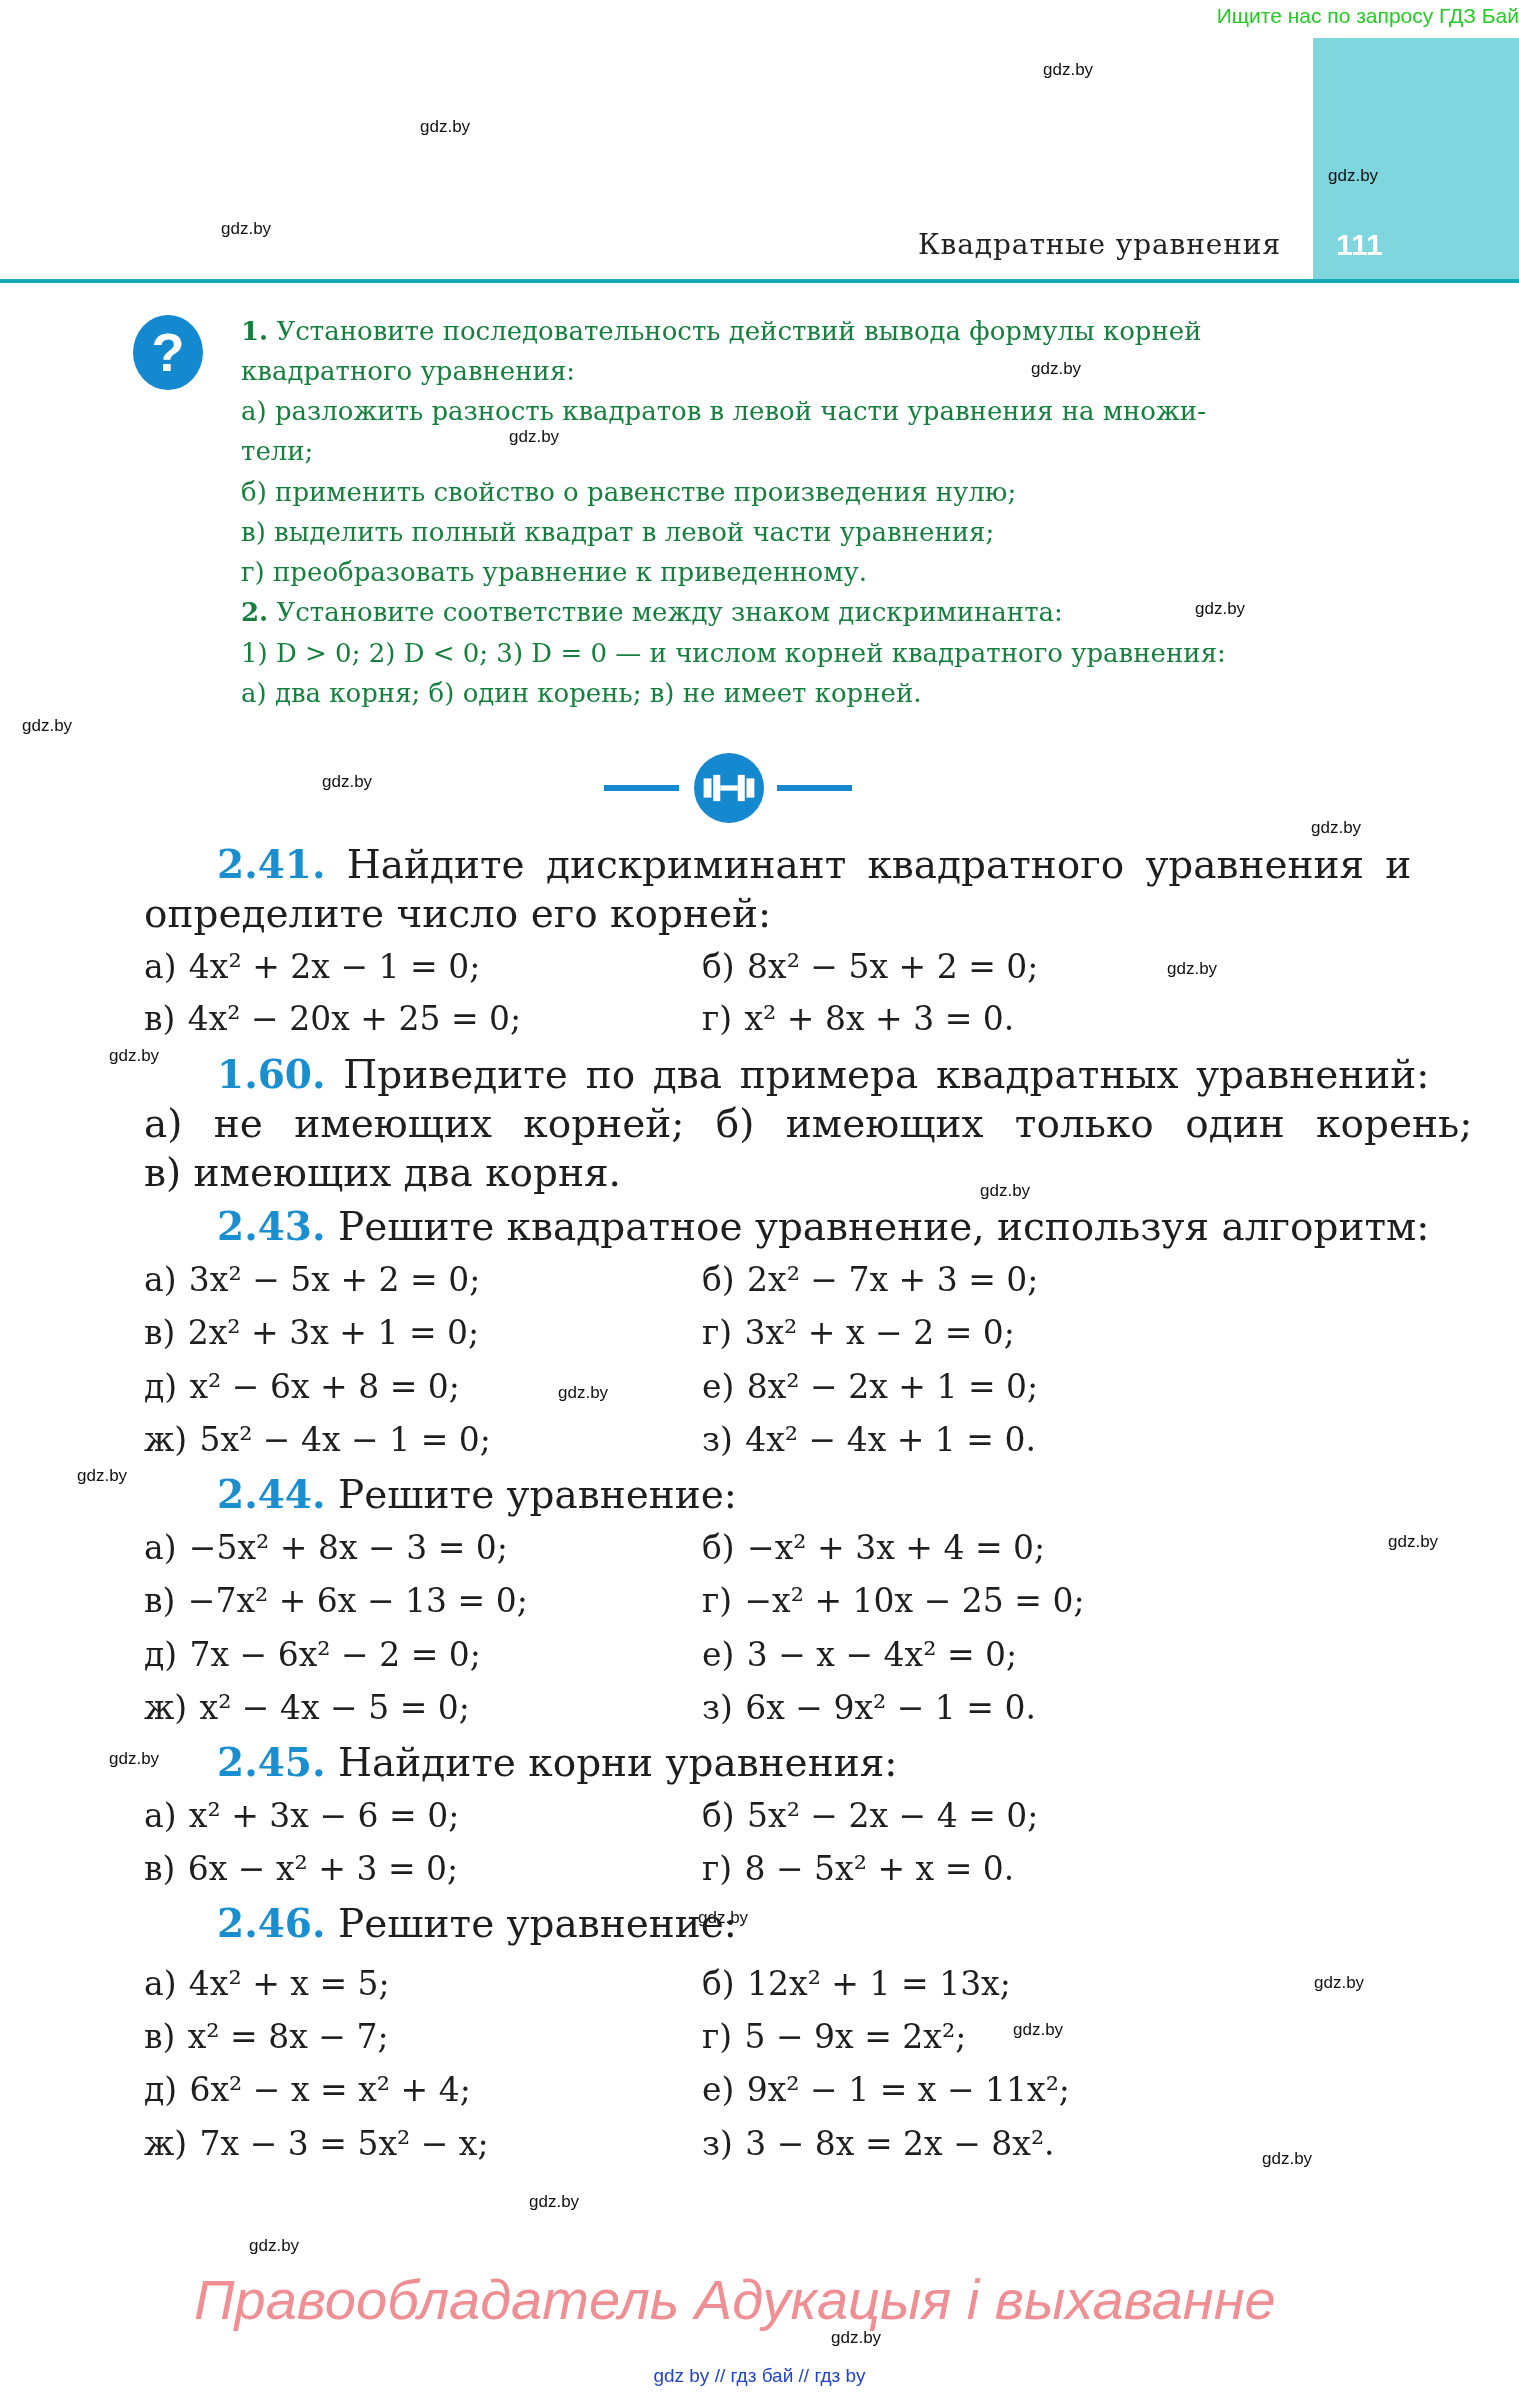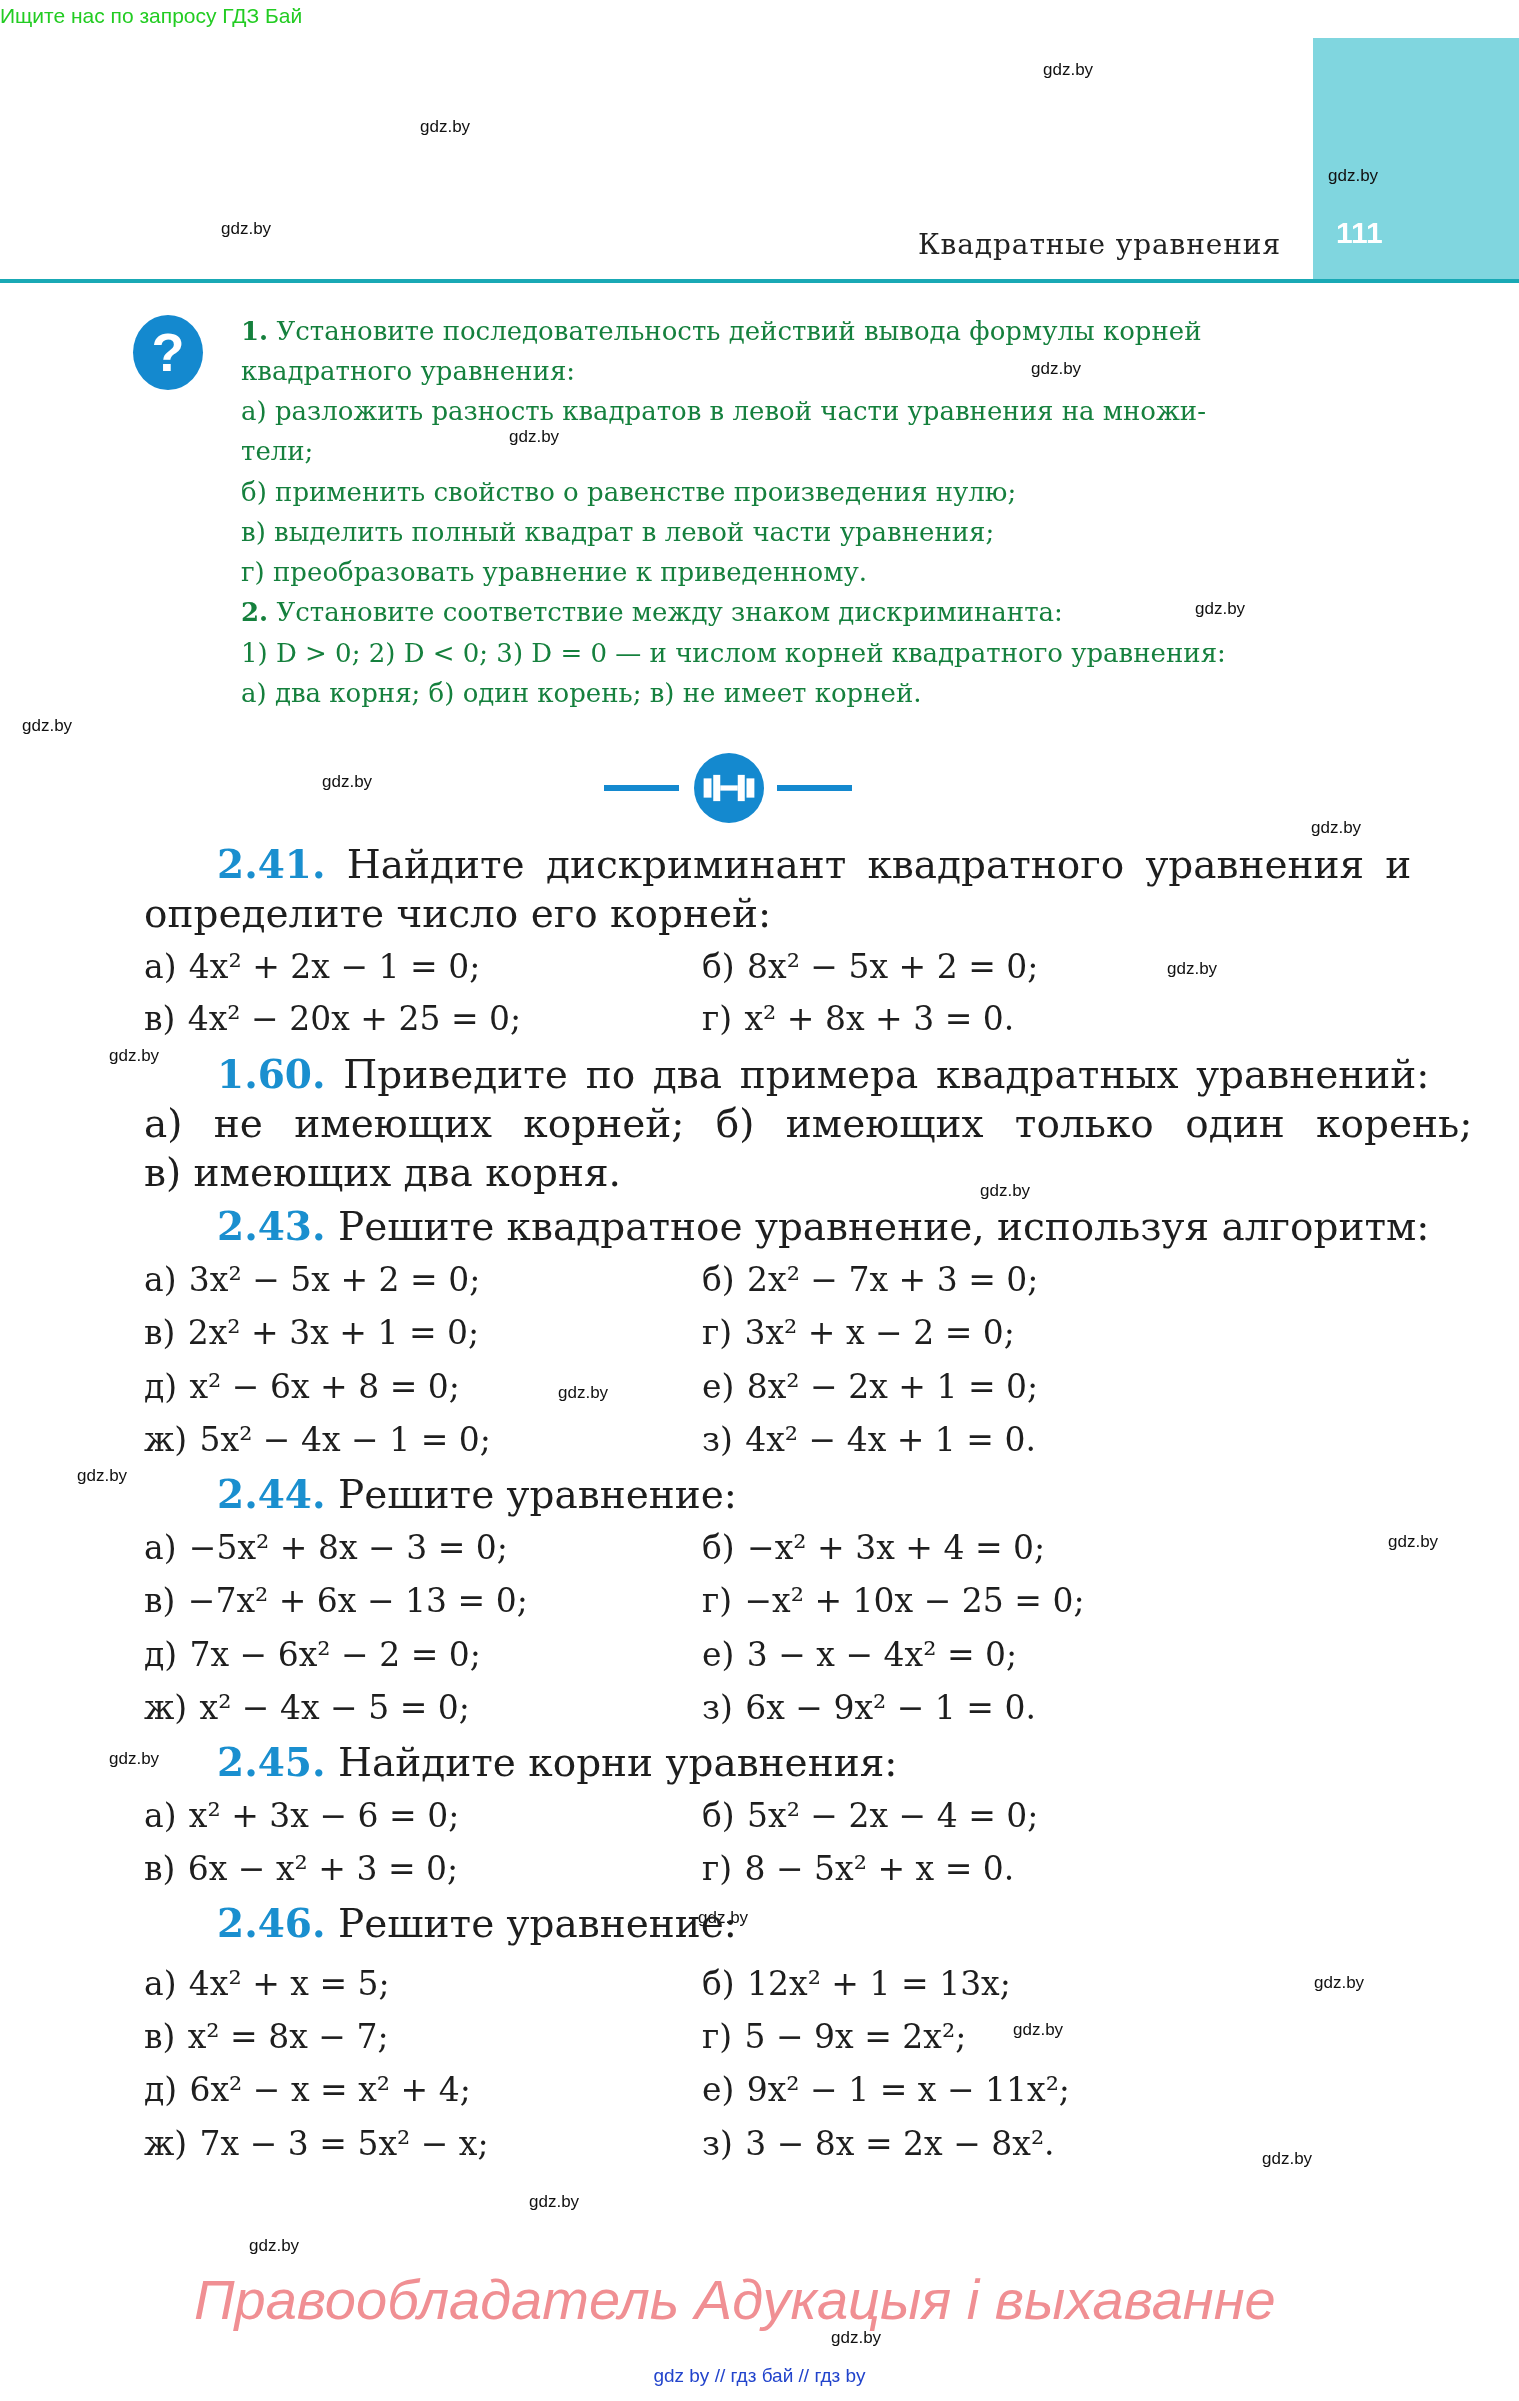--- a/index.html
+++ b/index.html
@@ -1,23 +1,23 @@
 <!DOCTYPE html>
 <html style="font-size:14px"><head>
 <meta charset="utf-8">
 <style>
   html, body { margin:0; padding:0; }
   body { width:1519px; height:2401px; position:relative; background:#ffffff; overflow:hidden;
          font-family:"DejaVu Serif", serif; color:#1a1a1a; }
   .wm { position:absolute; font-family:"Liberation Sans", sans-serif; font-size:17px; color:#111; white-space:nowrap; }
-  .top-note { position:absolute; top:3.5px; left:0; width:1519px; text-align:left;
+  .top-note { position:absolute; top:3.5px; left:0; width:1519px; text-align:right;
               font-family:"Liberation Sans", sans-serif; font-size:21px; color:#22cc22; }
   .band { position:absolute; left:1313px; top:38px; width:207px; height:243px; background:#80d6df; }
   .band-line { position:absolute; left:0; top:279px; width:1519px; height:4.4px; background:#19a9b5; }
-  .page-num { position:absolute; left:1336px; top:216px; font-family:"Liberation Sans", sans-serif;
+  .page-num { position:absolute; left:1336px; top:228px; font-family:"Liberation Sans", sans-serif;
               font-weight:bold; font-size:30px; color:#ffffff; }
   .running-title { position:absolute; right:238px; top:228px; font-family:"DejaVu Serif", serif;
                    font-size:28px; color:#222; letter-spacing:0.9px; }
   .q-icon { position:absolute; left:133px; top:315px; width:70px; height:75px; border-radius:50%;
             background:#1489cf; color:#fff; font-family:"Liberation Sans", sans-serif; font-weight:bold;
             font-size:54px; text-align:center; line-height:75px; }
   .qline { position:absolute; left:241px; font-size:26px; line-height:40px; white-space:nowrap; color:#15803d; }
   .qline b { font-weight:bold; }
   .divider { position:absolute; top:785px; height:6.1px; background:#1489cf; }
   .dumbbell { position:absolute; left:694px; top:753px; width:70px; height:70px; border-radius:50%; background:#1489cf; }

